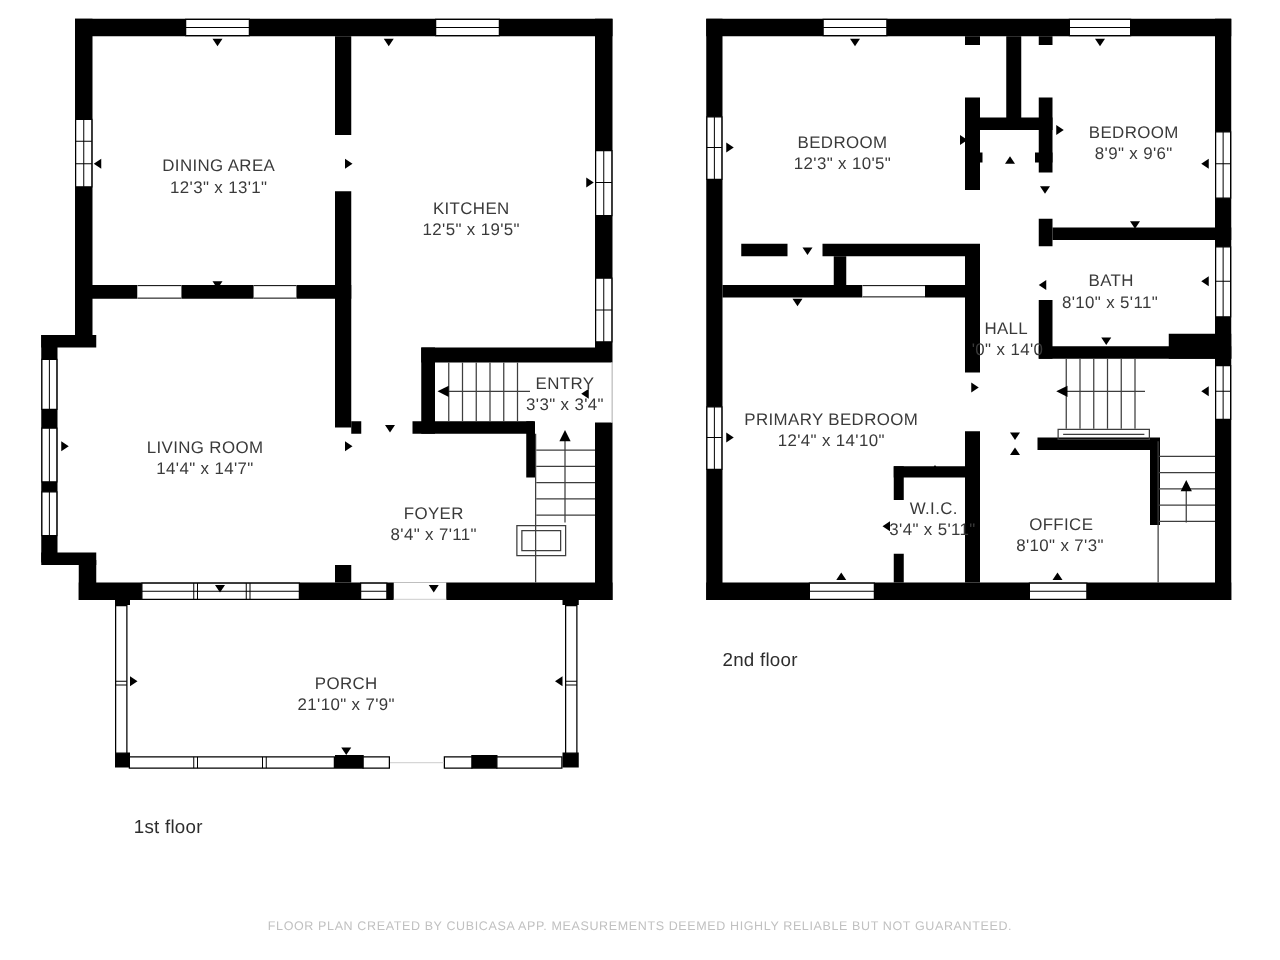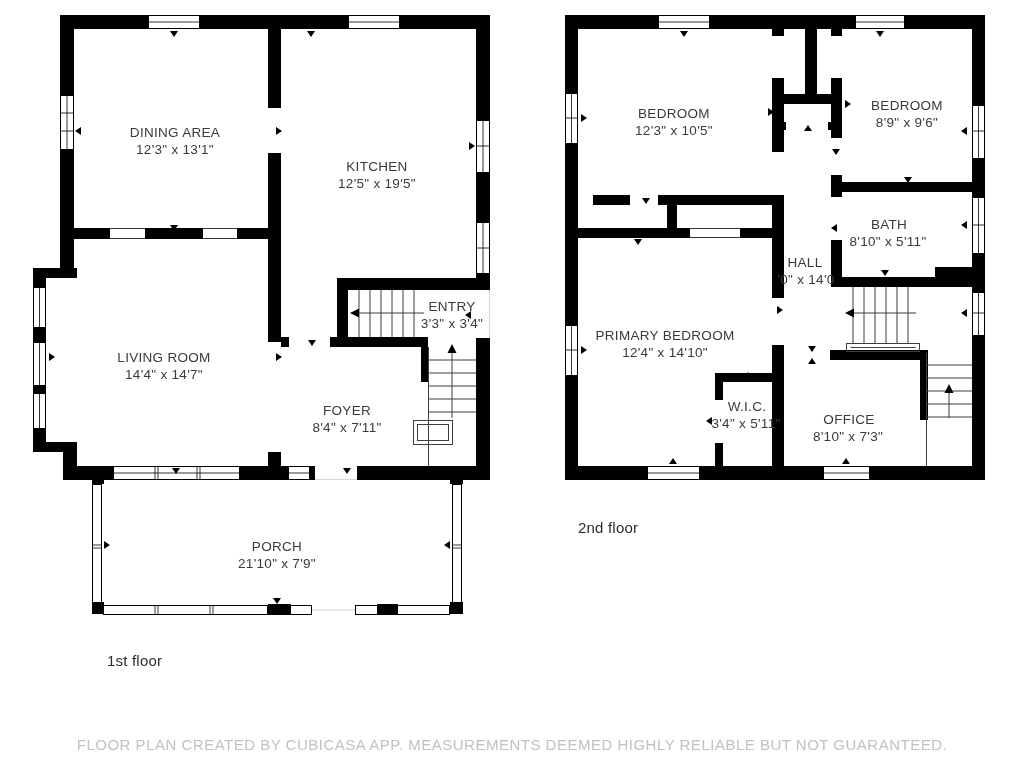--- a/index.html
+++ b/index.html
@@ -9,21 +9,21 @@
   .room-name,.room-dims{font-size:13.5px;fill:#3a3a3a;text-anchor:middle;letter-spacing:.3px;}
   .floor-label{font-size:15px;fill:#2d2d2d;text-anchor:start;letter-spacing:.2px;}
   .wall{fill:#000;}
   .win{fill:#fff;stroke:#000;stroke-width:1;}
   .glass{stroke:#000;stroke-width:.8;}
   .opening{fill:#fff;}
   .stair{stroke:#3e3e3e;stroke-width:1;fill:none;}
   .faint{stroke:#d6d6d6;stroke-width:1;}
   .arrow{fill:#000;}
   .footer{position:absolute;left:0;right:0;top:736px;text-align:center;
-          font-size:15px;color:#c1c1c1;letter-spacing:.5px;}
+          font-size:10px;color:#c1c1c1;letter-spacing:.5px;}
 </style>
 </head>
 <body>
 
 <div class="page">
 <svg width="1024" height="768" viewBox="0 0 1024 768">
 
   <g>
 
     <g class="wall">

